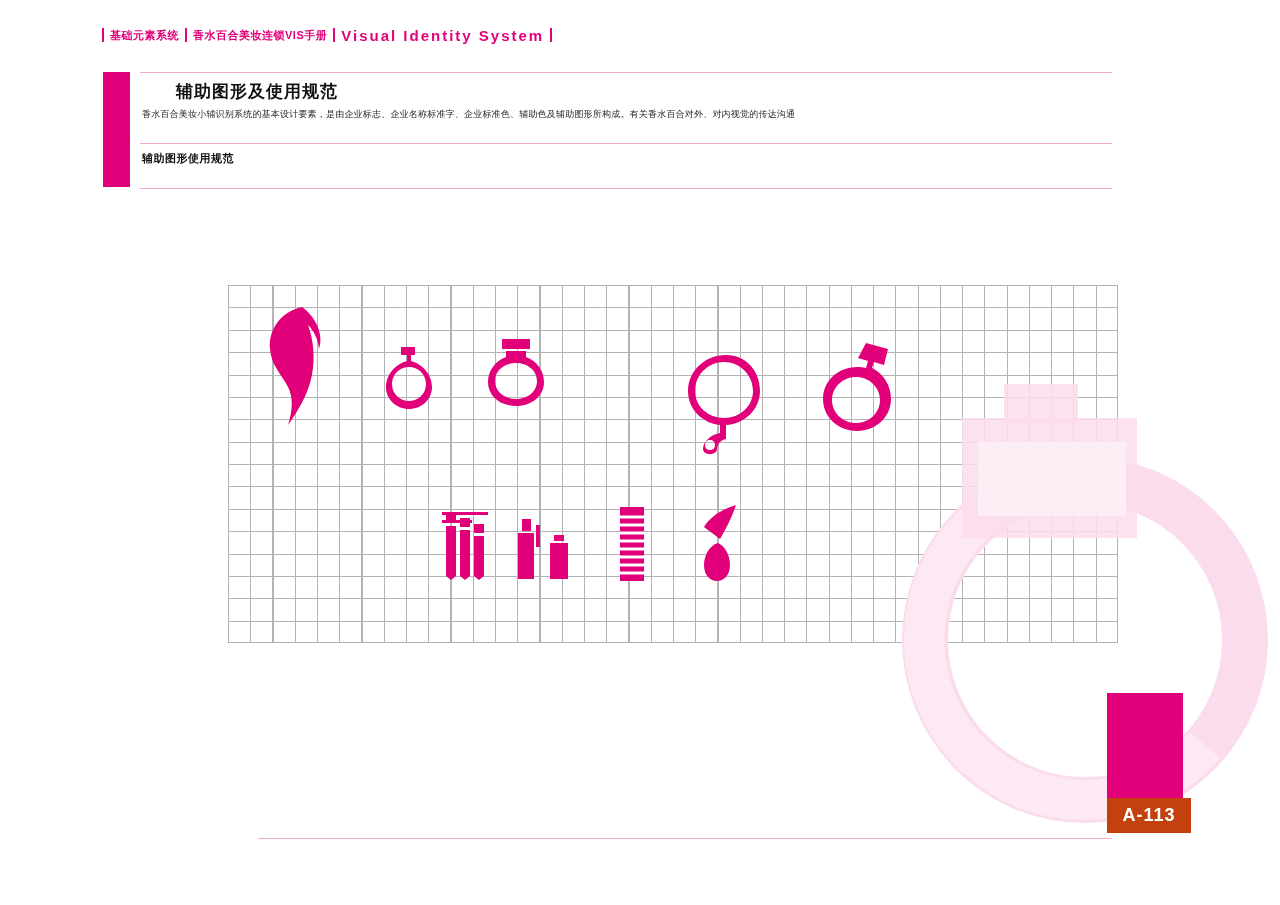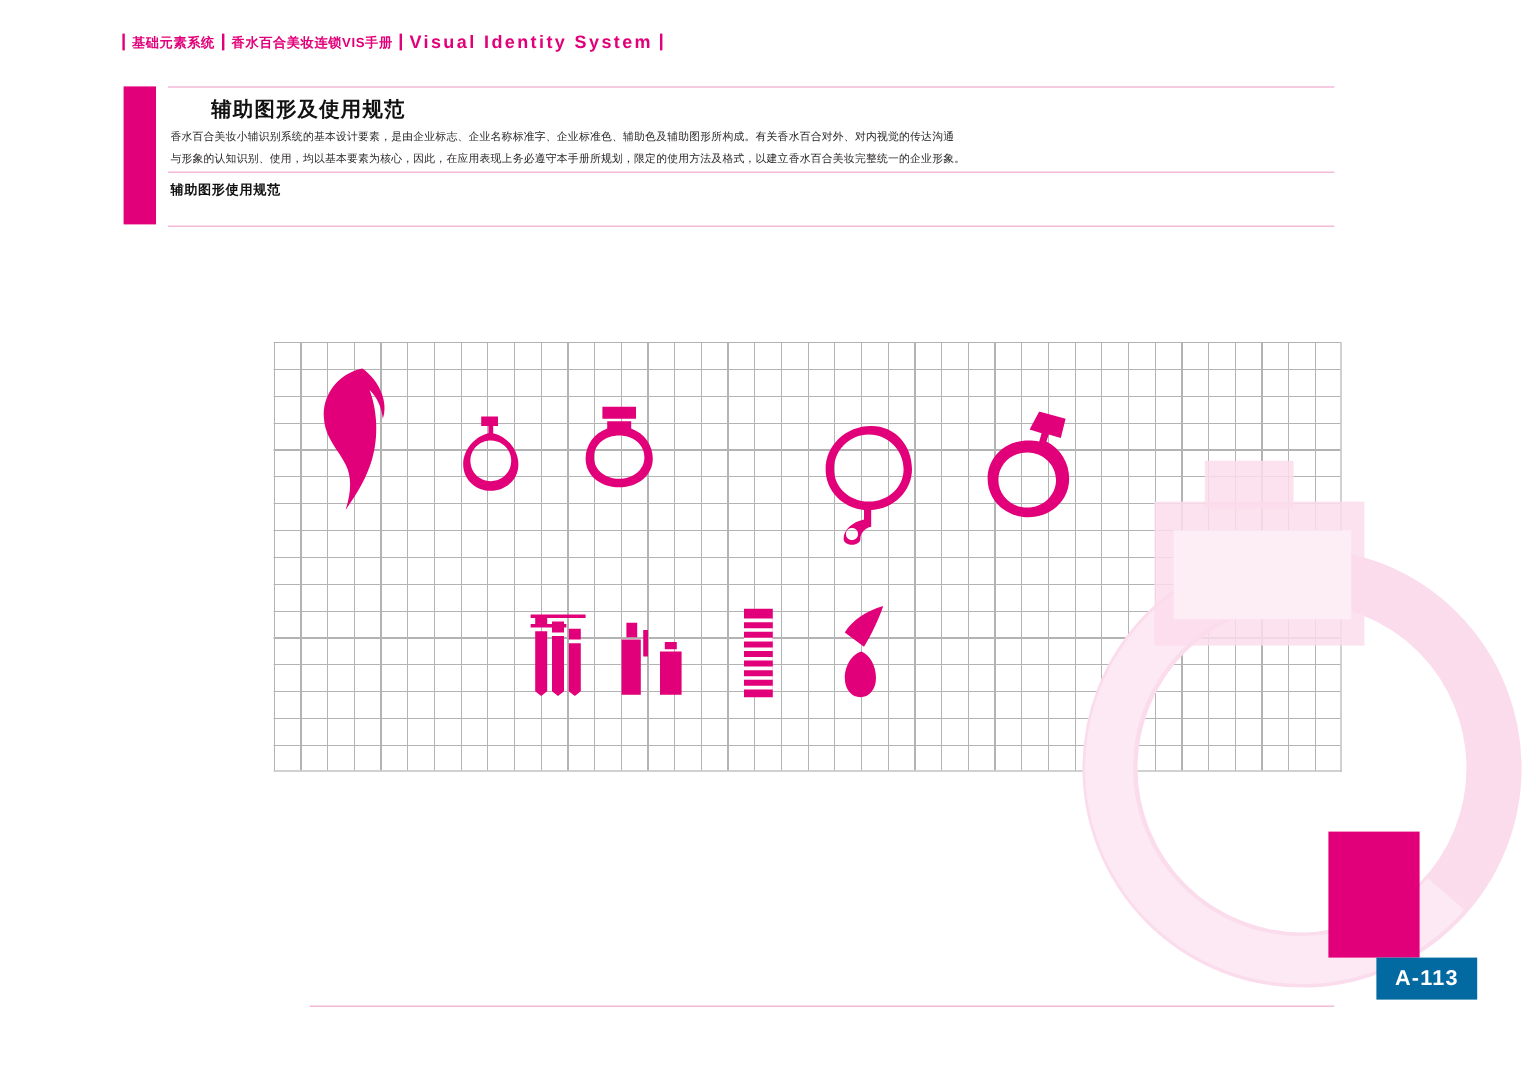--- a/index.html
+++ b/index.html
@@ -163,29 +163,28 @@
     width: 854px;
     height: 1px;
     background: #f0a9ce;
   }
   .page-tag {
     position: absolute;
     left: 1107px;
     top: 798px;
     width: 84px;
     height: 35px;
-    background: #0369a1;
+    background: #c2410c;
     color: #ffffff;
     font-size: 18px;
     font-weight: bold;
     letter-spacing: 1px;
     display: flex;
     align-items: center;
     justify-content: center;
-    margin-left: 40px;
   }
   .pink-block {
     position: absolute;
     left: 1107px;
     top: 693px;
     width: 76px;
     height: 105px;
     background: #e2007a;
   }
 </style>
@@ -202,21 +201,20 @@
     <span class="bar"></span>
     <span class="seg en">Visual Identity System</span>
     <span class="bar"></span>
   </div>
 
   <div class="left-tab"></div>
 
   <div class="title-rule-top"></div>
   <div class="title">辅助图形及使用规范</div>
   <div class="para l1">香水百合美妆小辅识别系统的基本设计要素，是由企业标志、企业名称标准字、企业标准色、辅助色及辅助图形所构成。有关香水百合对外、对内视觉的传达沟通</div>
-  <div class="para l2">与形象的认知识别、使用，均以基本要素为核心，因此，在应用表现上务必遵守本手册所规划，限定的使用方法及格式，以建立香水百合美妆完整统一的企业形象。</div>
 
   <div class="rule-mid"></div>
   <div class="subtitle">辅助图形使用规范</div>
   <div class="rule-bottom"></div>
 
   <div class="grid-panel">
 
     <div class="icon" style="left:30px; top:20px;">
       <svg width="70" height="125" viewBox="0 0 70 125">
         <path fill="#e2007a" d="M44 2 C24 6 10 24 12 44 C13 60 24 70 30 82 C35 92 35 104 30 120 C40 106 48 92 52 78 C58 58 56 36 50 20 C56 26 60 34 61 44 C66 30 58 12 44 2 Z M30 28 C24 30 20 36 20 42 C20 48 24 53 30 55 L26 45 L33 47 L29 38 L36 39 C34 32 33 29 30 28 Z"></path>

